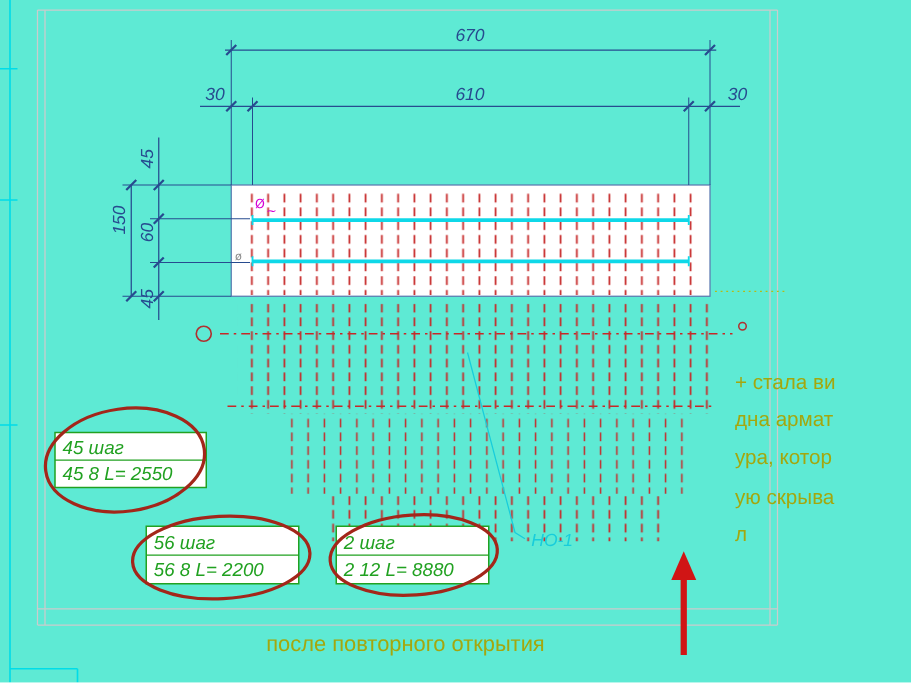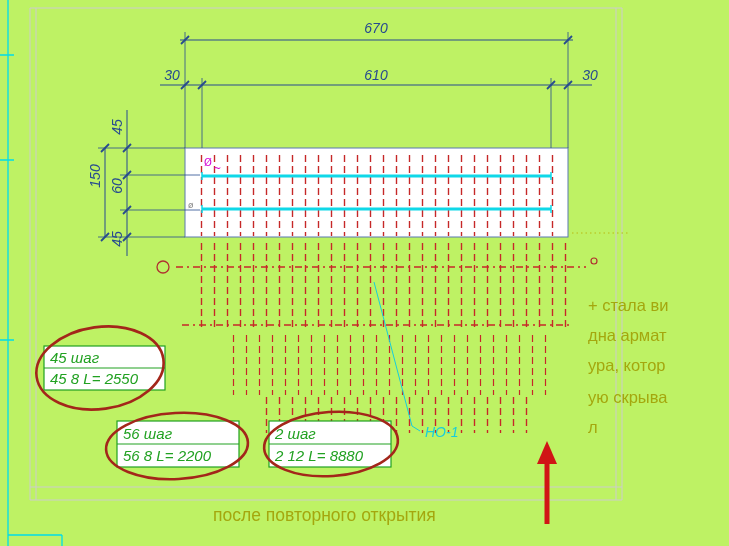--- a/index.html
+++ b/index.html
@@ -1,16 +1,16 @@
 <!DOCTYPE html>
 <html><head>
 <meta charset="utf-8">
 <style>
   html,body{margin:0;padding:0;background:#ffffff;}
-  #canvas{position:relative;width:729px;height:546px;background:#bef264;overflow:hidden;
+  #canvas{position:relative;width:729px;height:546px;background:#5eead4;overflow:hidden;
           font-family:"Liberation Sans", sans-serif;}
   svg{position:absolute;left:0;top:0;}
   .dim-text{font:italic 14px "Liberation Sans", sans-serif;fill:#274b8f;}
   .callout-text{font:italic 15px "Liberation Sans", sans-serif;fill:#21a121;}
   .leader-text{font:italic 14px "Liberation Sans", sans-serif;fill:#18cddb;}
   .note-text{font:16.5px "Liberation Sans", sans-serif;fill:#a4a70e;}
   .bottom-note-text{font:17.5px "Liberation Sans", sans-serif;fill:#a4a70e;}
   .sym-magenta{font:10px "DejaVu Sans", sans-serif;fill:#d400d4;}
   .sym-gray{font:9px "DejaVu Sans", sans-serif;fill:#8a8a8a;}
 </style>

